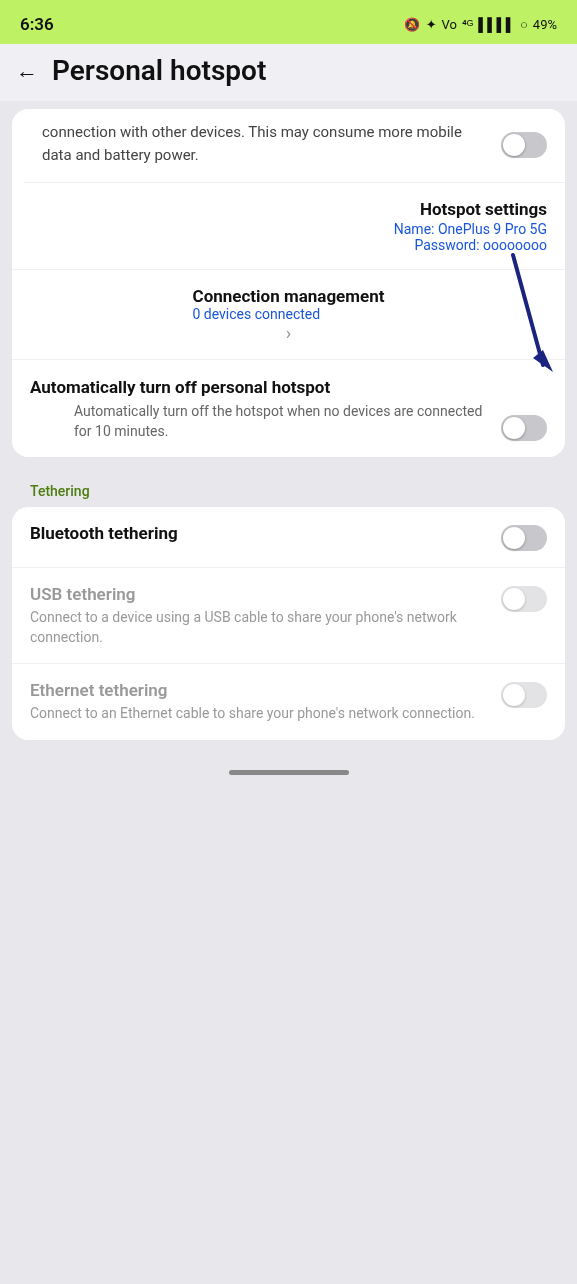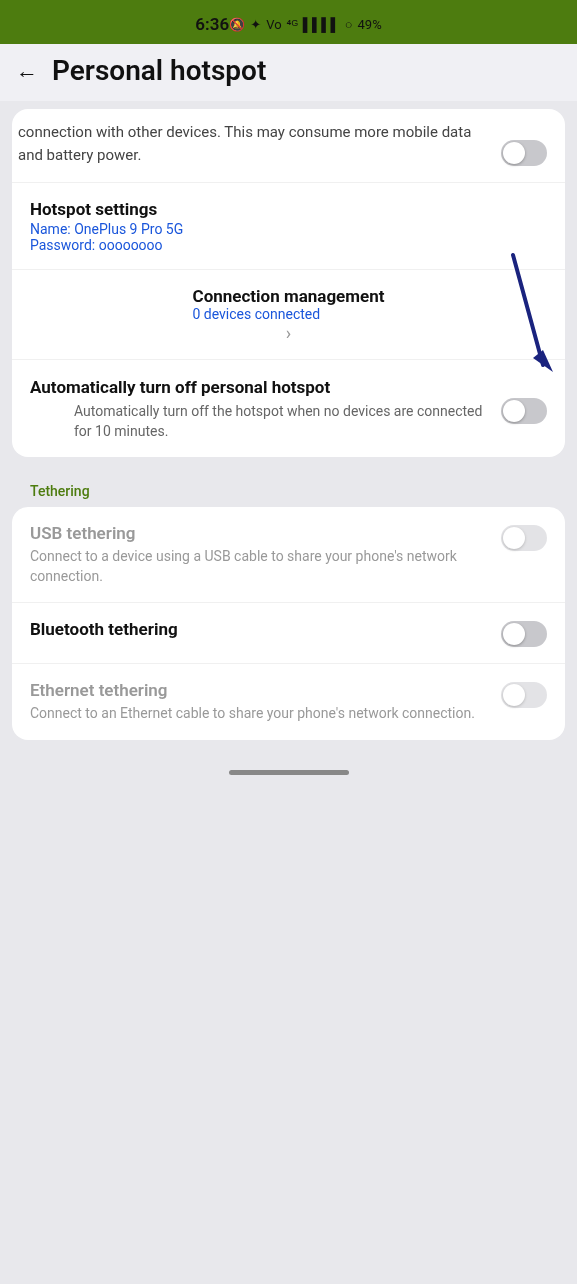--- a/index.html
+++ b/index.html
@@ -7,24 +7,24 @@
       width: 577px;
       min-height: 1284px;
       background: #e8e8ec;
       font-family: 'Roboto', Arial, sans-serif;
       overflow-x: hidden;
     }
 
     
     .status-bar {
       display: flex;
-      justify-content: center;
+      justify-content: space-between;
       align-items: center;
       padding: 10px 20px 6px 20px;
-      background: #4d7c0f;
+      background: #bef264;
       height: 44px;
     }
     .status-time {
       font-size: 17px;
       font-weight: 600;
       color: #111;
     }
     .status-icons {
       display: flex;
       align-items: center;
@@ -62,28 +62,29 @@
     
     .card {
       background: #fff;
       border-radius: 16px;
       margin-bottom: 10px;
       overflow: hidden;
     }
 
     
     .partial-text {
-      padding: 12px 18px 16px 6px;
+      padding: 12px 18px 16px 18px;
       font-size: 15px;
       color: #444;
       line-height: 1.5;
       border-bottom: 1px solid #f0f0f0;
       display: flex;
       justify-content: space-between;
-      align-items: flex-end;
+      align-items: center;
+      margin-left: 12px;
     }
     .partial-text-body {
       flex: 1;
       padding-right: 12px;
     }
 
     
     .toggle {
       width: 46px;
       height: 26px;
@@ -108,20 +109,21 @@
       background: #c8c8cc;
     }
     .toggle.off::after {
       left: 2px;
     }
 
     
     .section-row {
       padding: 16px 18px;
       border-bottom: 1px solid #f0f0f0;
+      text-align: right;
     }
     .section-row:last-child {
       border-bottom: none;
     }
     .section-row-title {
       font-size: 17px;
       font-weight: 700;
       color: #111;
       margin-bottom: 2px;
     }
@@ -152,21 +154,21 @@
     .chevron {
       color: #999;
       font-size: 18px;
     }
 
     
     .auto-off-row {
       padding: 16px 18px;
       display: flex;
       justify-content: space-between;
-      align-items: center;
+      align-items: flex-end;
       position: relative;
     }
     .auto-off-text {
       flex: 1;
       padding-right: 16px;
     }
     .auto-off-text .title {
       font-size: 17px;
       font-weight: 700;
       color: #111;
@@ -303,31 +305,31 @@
     </div>
 
   </div>
 
   <div class="section-label">Tethering</div>
 
   <div class="card">
 
     <div class="tethering-row">
       <div class="tethering-row-left">
+        <div class="title">Bluetooth tethering</div>
+      </div>
+      <div class="toggle off"></div>
+    </div>
+
+    <div class="tethering-row">
+      <div class="tethering-row-left">
         <div class="title disabled">USB tethering</div>
         <div class="desc">Connect to a device using a USB cable to share your phone's network connection.</div>
       </div>
       <div class="toggle off disabled"></div>
-    </div>
-
-    <div class="tethering-row">
-      <div class="tethering-row-left">
-        <div class="title">Bluetooth tethering</div>
-      </div>
-      <div class="toggle off"></div>
     </div>
 
     <div class="tethering-row">
       <div class="tethering-row-left">
         <div class="title disabled">Ethernet tethering</div>
         <div class="desc">Connect to an Ethernet cable to share your phone's network connection.</div>
       </div>
       <div class="toggle off disabled"></div>
     </div>
 

